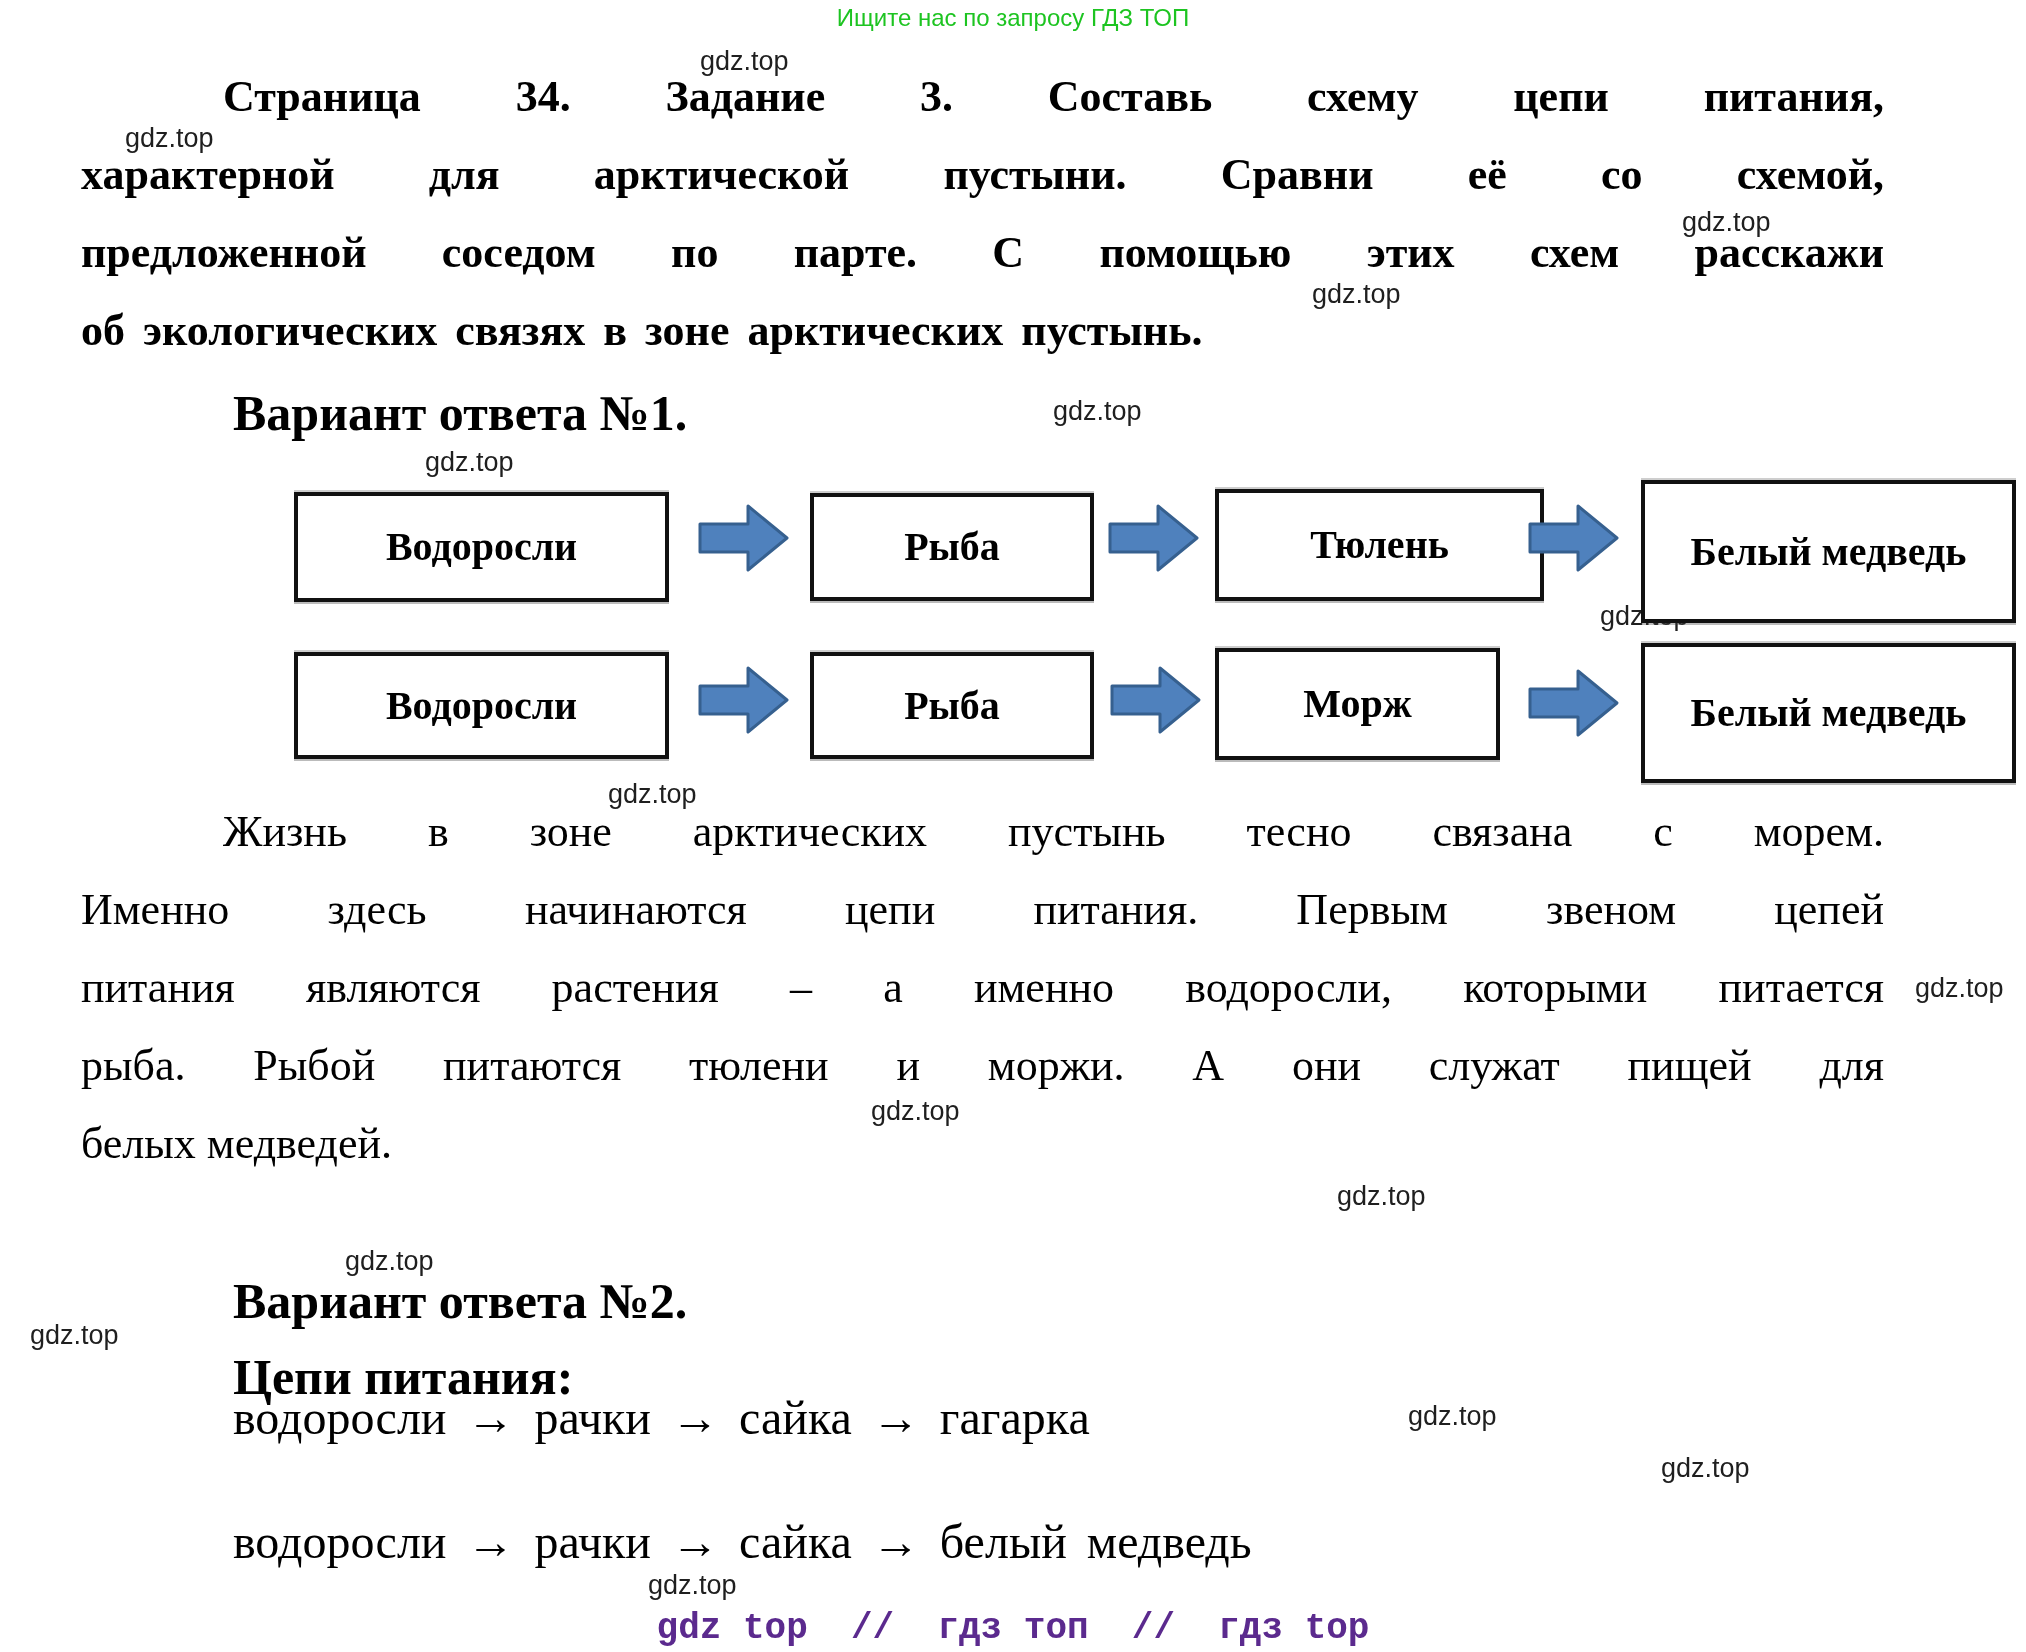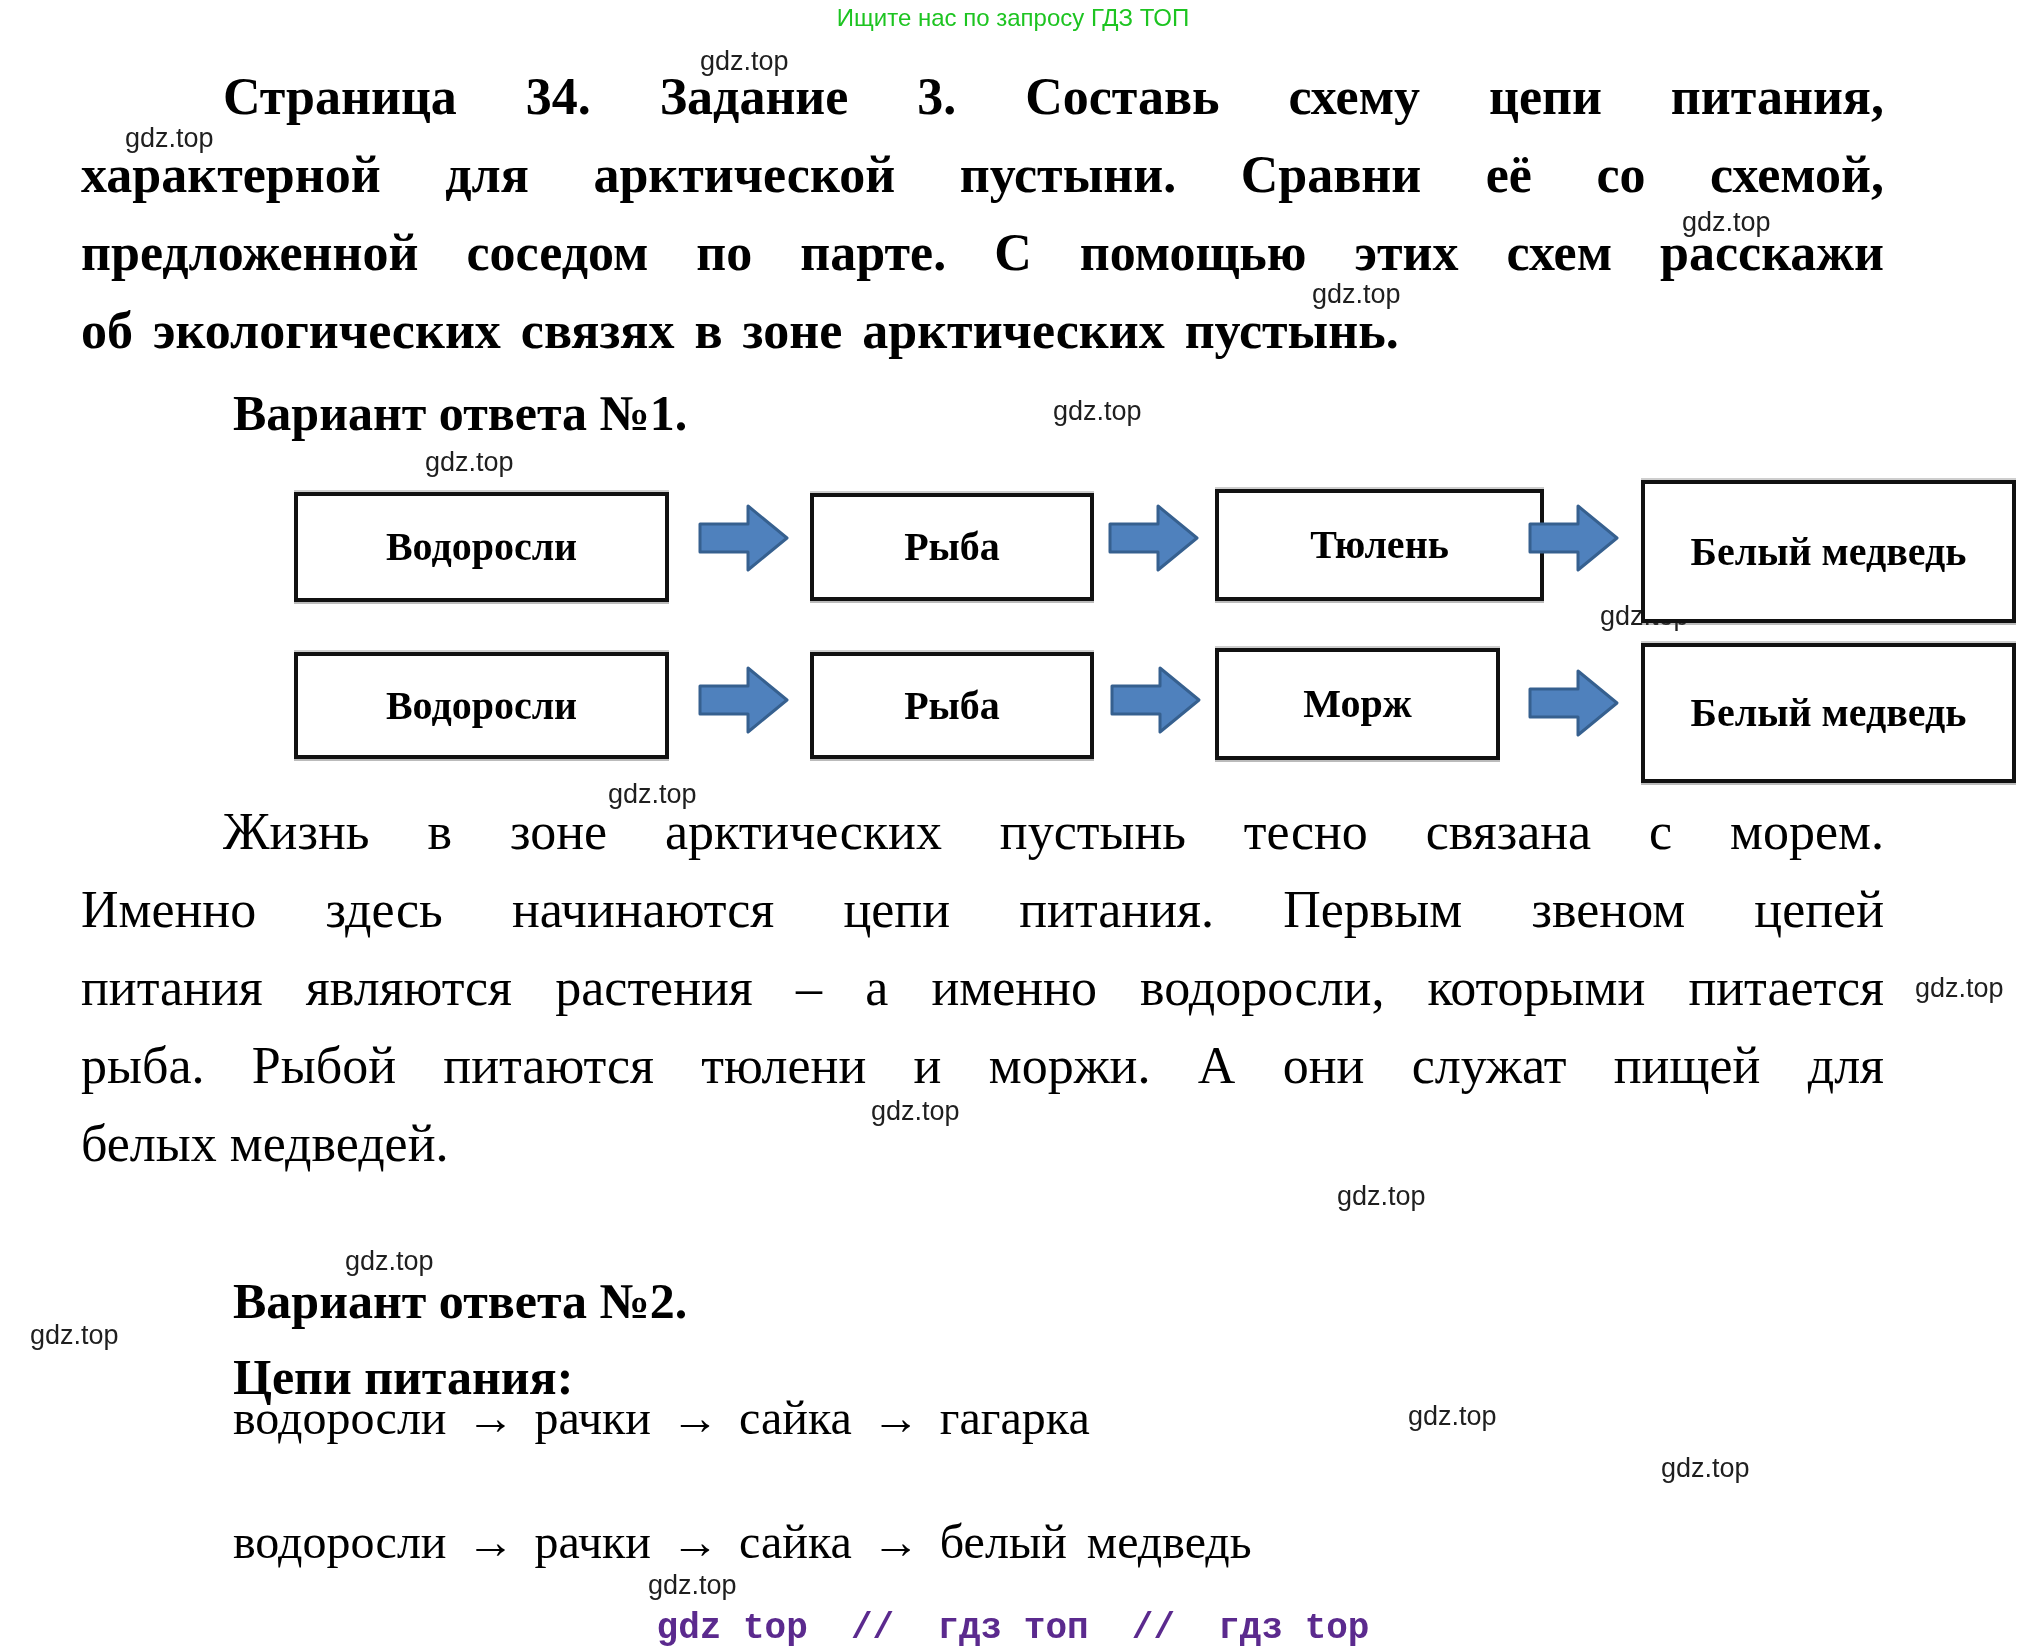--- a/index.html
+++ b/index.html
@@ -29,21 +29,21 @@
   }
   
   .wm{
     position:absolute;
     font-family:"Liberation Sans", sans-serif;
     font-size:27px;color:#1f1f1f;
     white-space:nowrap;
   }
   
   .tblock{position:absolute;left:81px;width:1803px;}
-  .tline{height:78px;line-height:78px;font-size:52px;}
+  .tline{height:78px;line-height:78px;font-size:44px;}
   .tline.bold{font-weight:bold;}
   .tline.just{text-align:justify;}
   .tline.just::after{content:"";display:inline-block;width:100%;}
   .tline.indent{text-indent:142px;}
   .tline.loose{word-spacing:7px;}
   .subhead{
     position:absolute;left:233px;
     font-size:50px;font-weight:bold;line-height:1.1;
     white-space:nowrap;
   }

